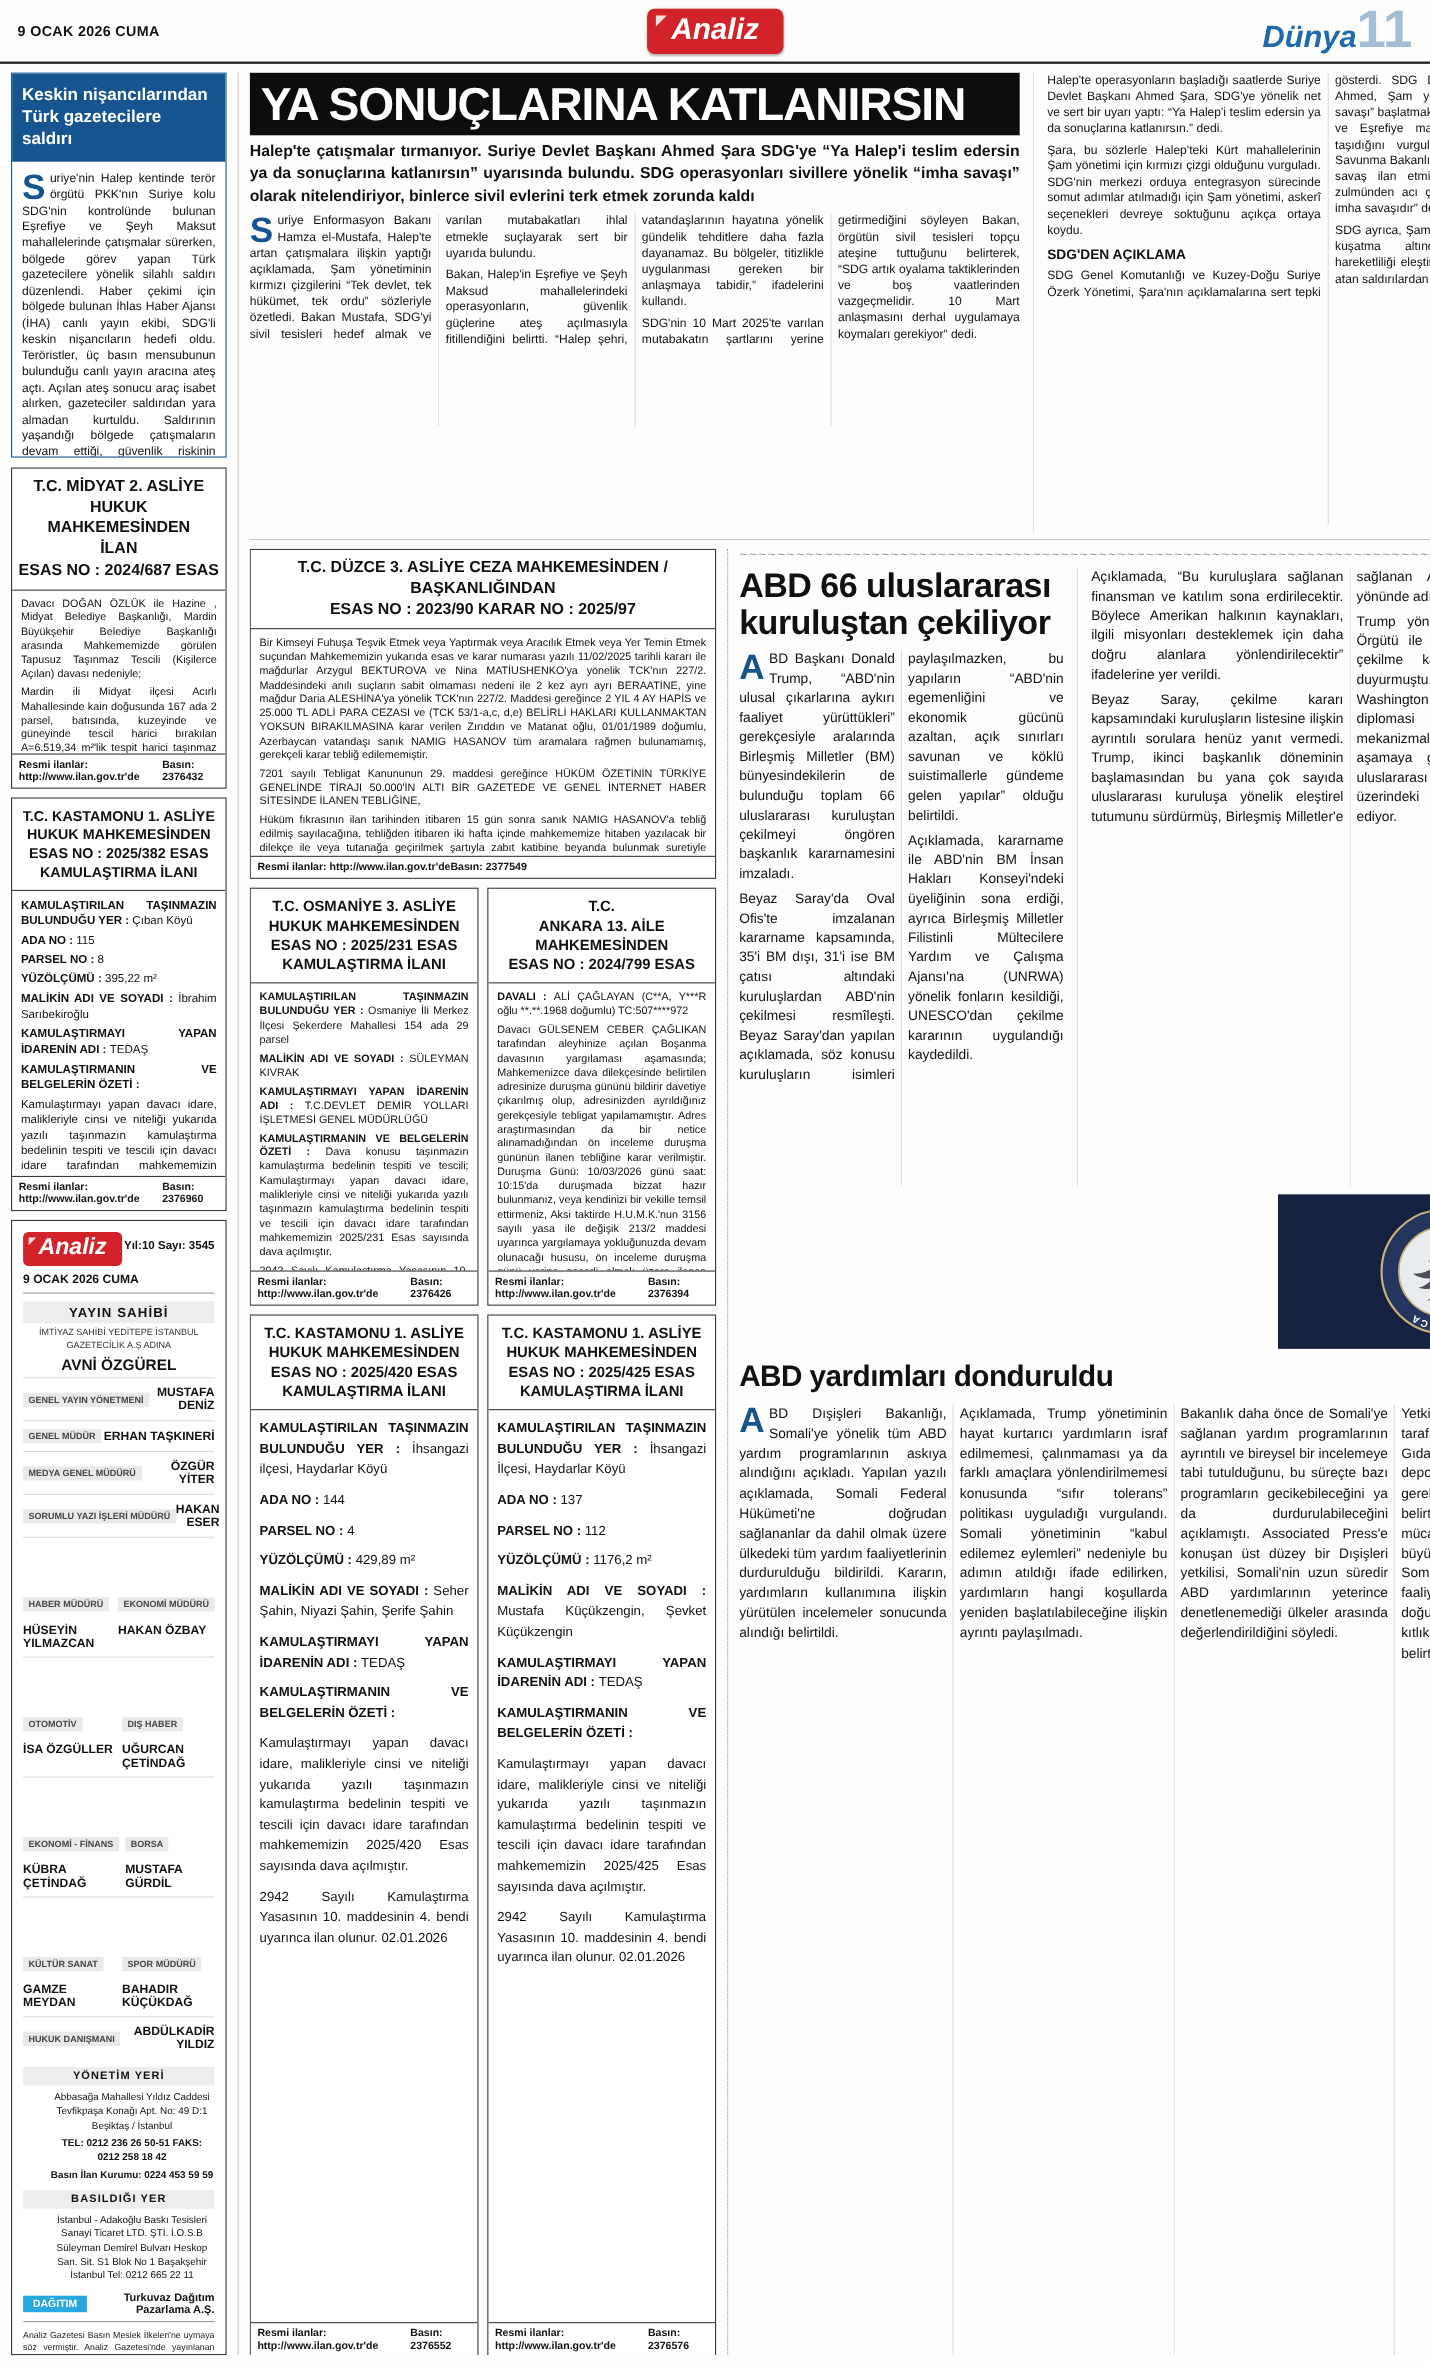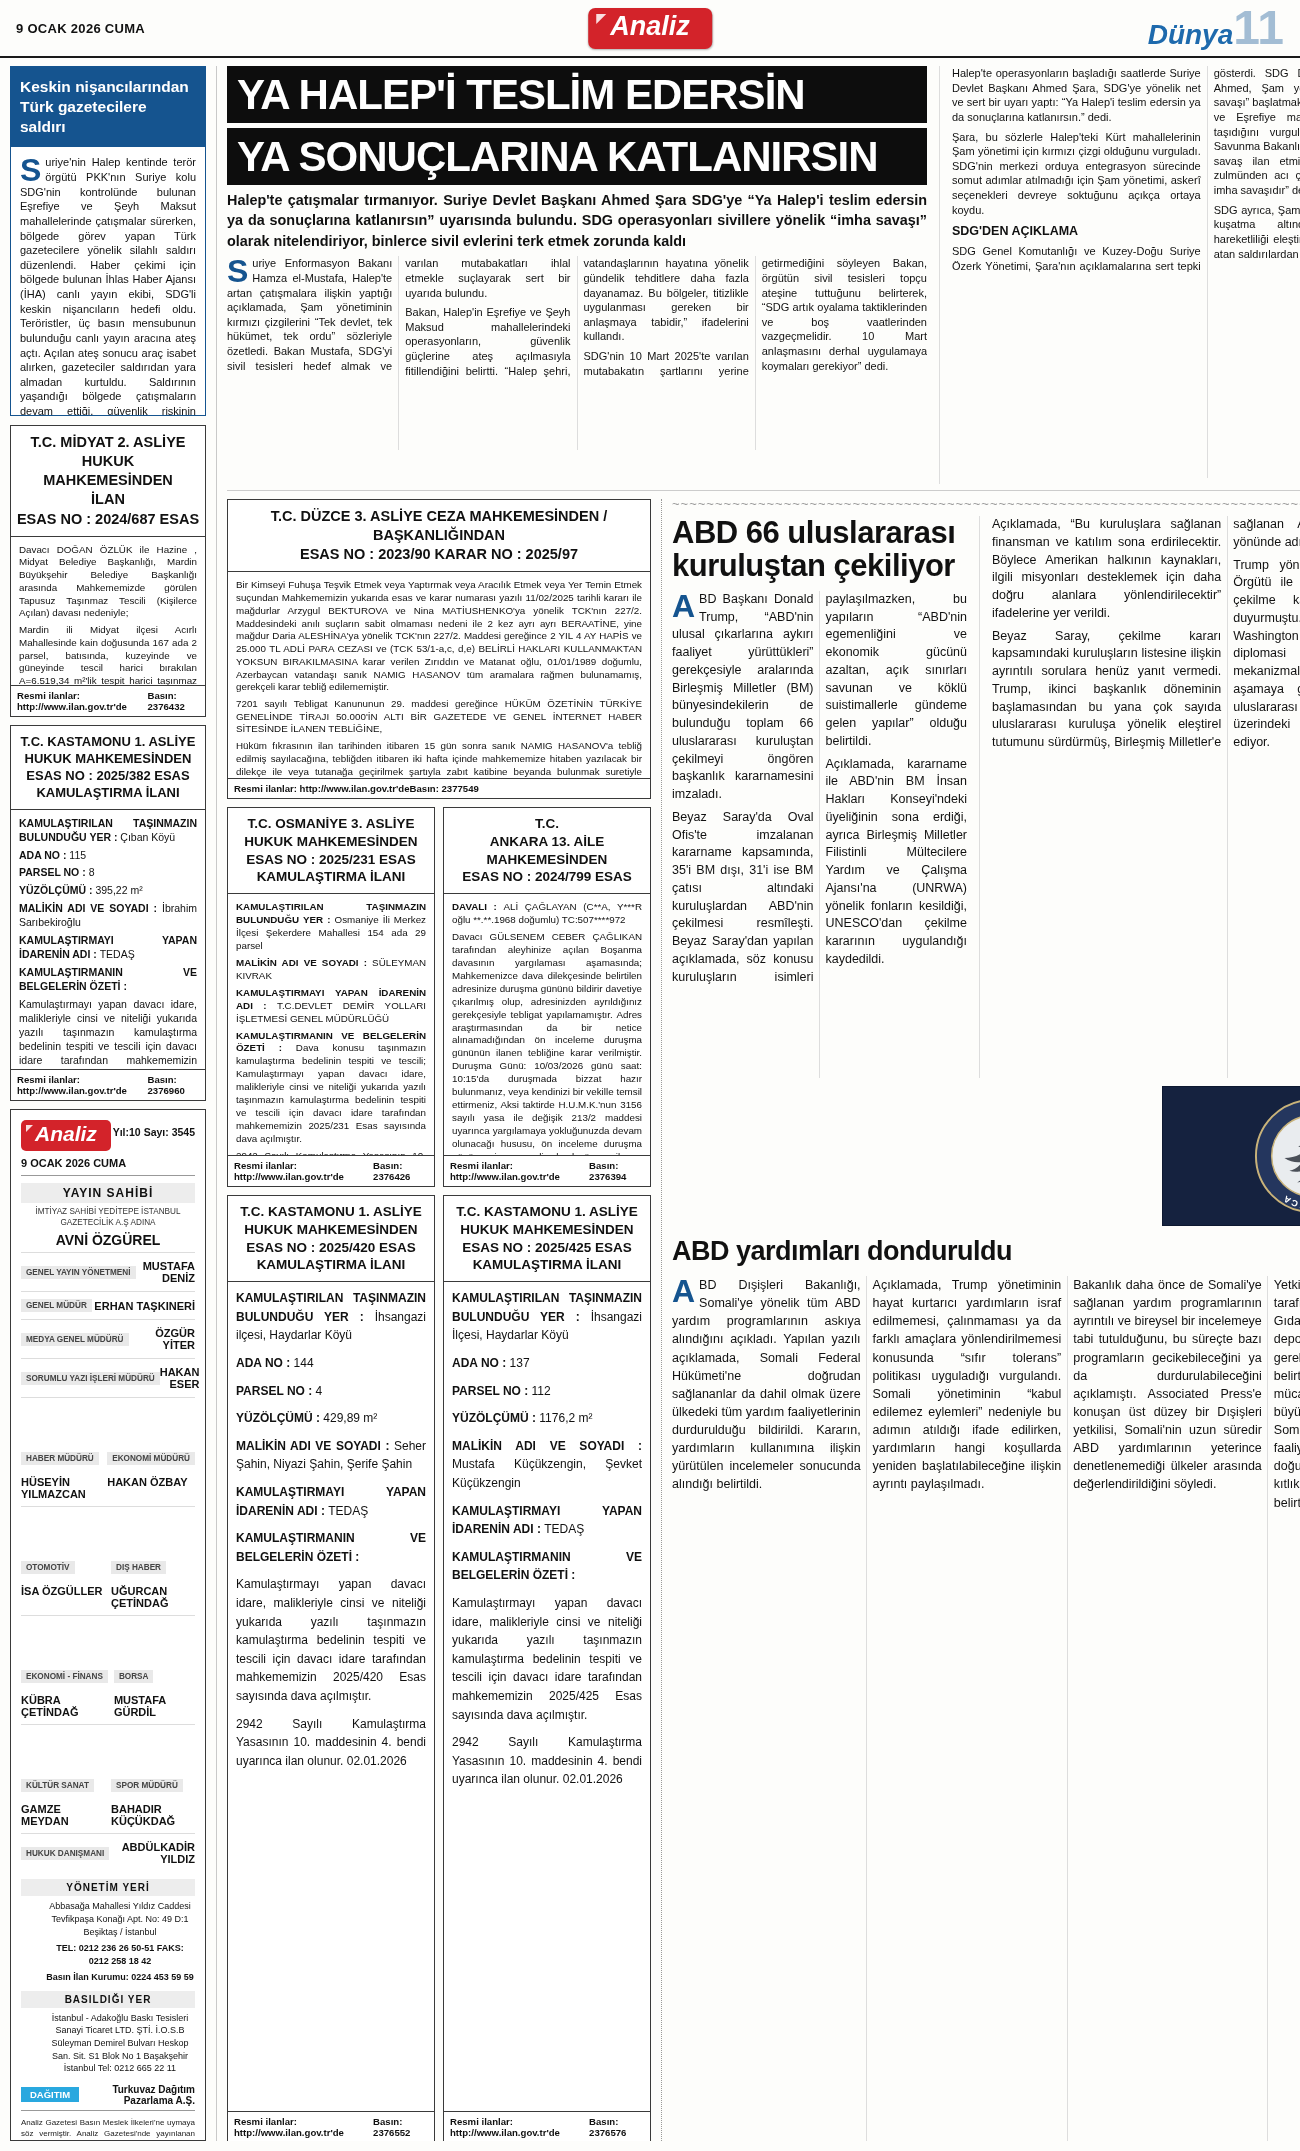--- a/index.html
+++ b/index.html
@@ -284,21 +284,20 @@
           <span>www.analizgazetesi.com.tr</span>
           <span>ISSN 2667-6834</span>
         </div>
       </section>
     </aside>
 
     <main class="maincol">
 
       <section class="lead">
         <div class="lead-left">
-          <h1 class="hbar">YA HALEP'İ TESLİM EDERSİN</h1>
           <h1 class="hbar">YA SONUÇLARINA KATLANIRSIN</h1>
           <p class="standfirst">Halep'te çatışmalar tırmanıyor. Suriye Devlet Başkanı Ahmed Şara SDG'ye “Ya Halep'i teslim edersin ya da sonuçlarına katlanırsın” uyarısında bulundu. SDG operasyonları sivillere yönelik “imha savaşı” olarak nitelendiriyor, binlerce sivil evlerini terk etmek zorunda kaldı</p>
           <div class="lead-bleft">
               <p><span class="dc">S</span>uriye Enformasyon Bakanı Hamza el-Mustafa, Halep'te artan çatışmalara ilişkin yaptığı açıklamada, Şam yönetiminin kırmızı çizgilerini “Tek devlet, tek hükümet, tek ordu” sözleriyle özetledi. Bakan Mustafa, SDG'yi sivil tesisleri hedef almak ve varılan mutabakatları ihlal etmekle suçlayarak sert bir uyarıda bulundu.</p>
               <p>Bakan, Halep'in Eşrefiye ve Şeyh Maksud mahallelerindeki operasyonların, güvenlik güçlerine ateş açılmasıyla fitillendiğini belirtti. “Halep şehri, vatandaşlarının hayatına yönelik gündelik tehditlere daha fazla dayanamaz. Bu bölgeler, titizlikle uygulanması gereken bir anlaşmaya tabidir,” ifadelerini kullandı.</p>
               <p>SDG'nin 10 Mart 2025'te varılan mutabakatın şartlarını yerine getirmediğini söyleyen Bakan, örgütün sivil tesisleri topçu ateşine tuttuğunu belirterek, “SDG artık oyalama taktiklerinden ve boş vaatlerinden vazgeçmelidir. 10 Mart anlaşmasını derhal uygulamaya koymaları gerekiyor” dedi.</p>
             </div>
         </div>
         <div class="lead-right">
           <div class="lead-bright">

